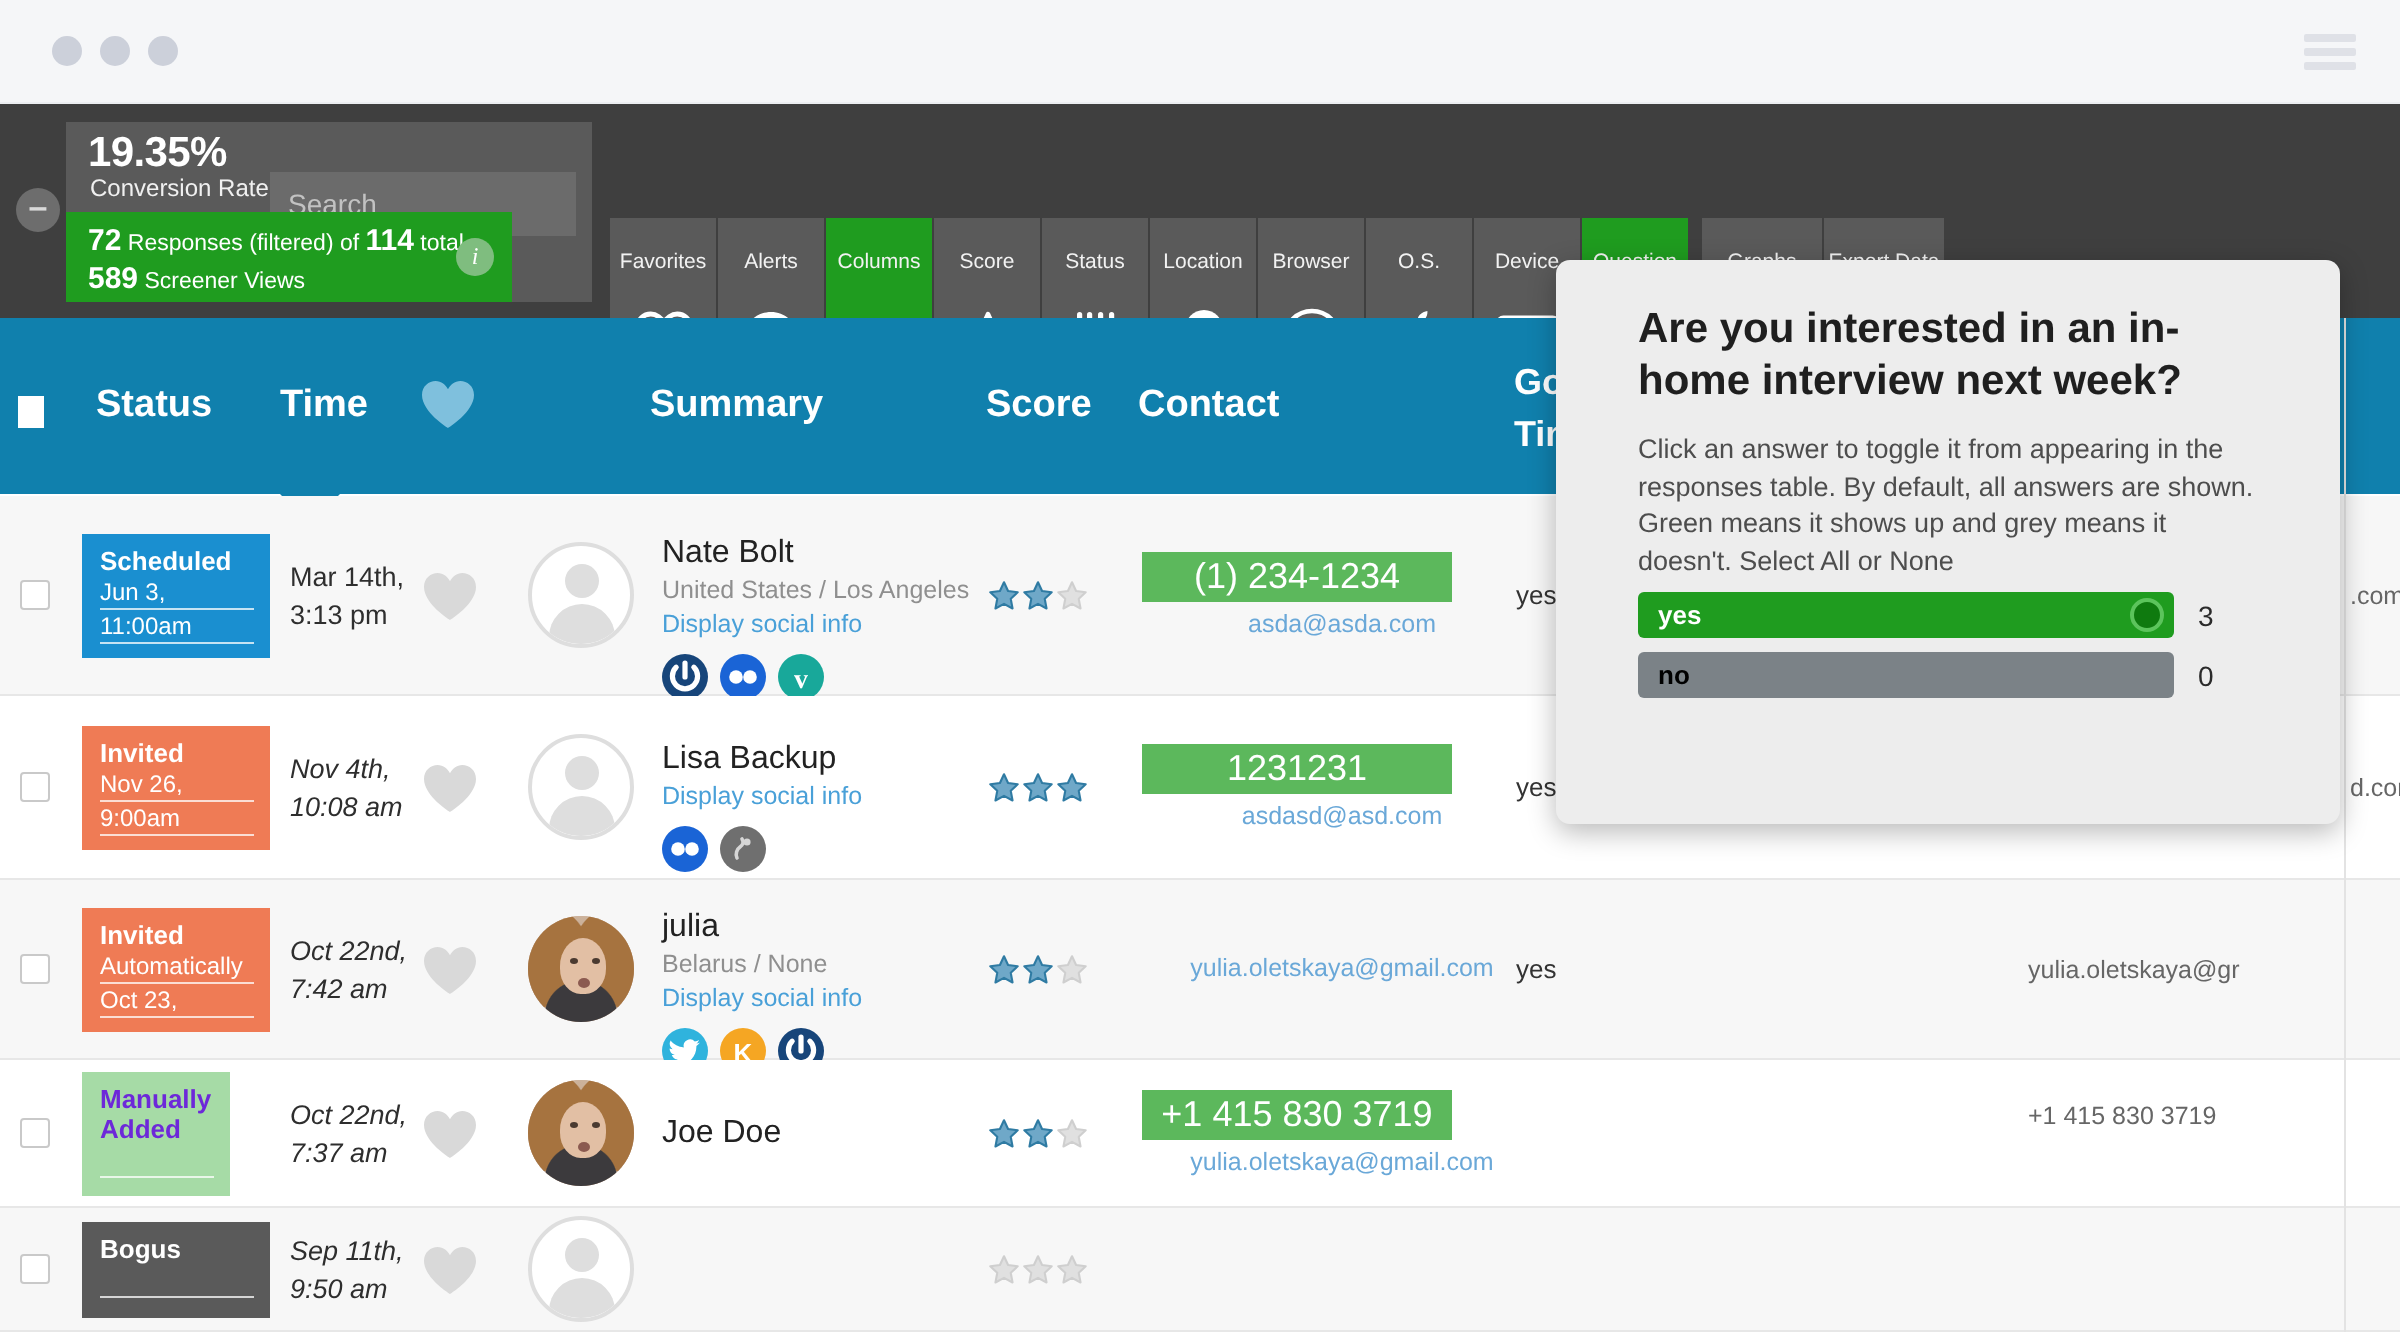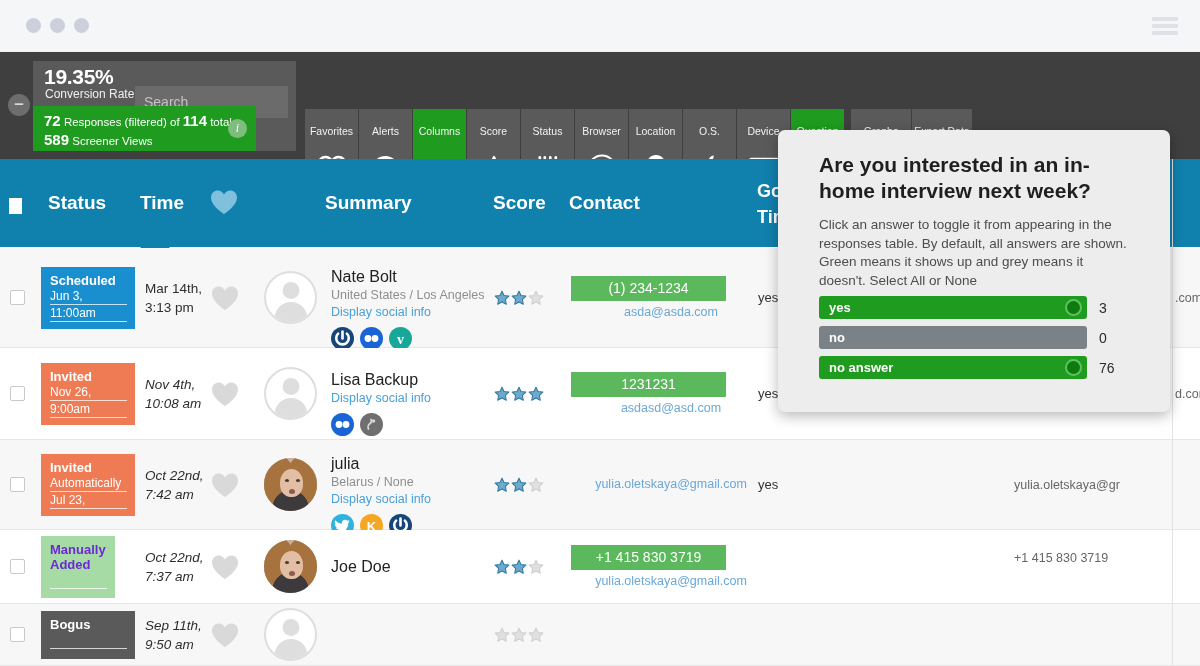--- a/index.html
+++ b/index.html
@@ -179,21 +179,21 @@
          color: #fff; font-size: 13px; font-weight: bold; text-align: center; line-height: 23px; }
   .soc-gowalla { background: #17457a; }
   .soc-flickr  { background: #1a64d6; }
   .soc-vimeo   { background: #18a89a; }
   .soc-grey    { background: #6f6f6f; }
   .soc-twitter { background: #2fb3dd; }
   .soc-klout   { background: #f5a623; }
   .soc svg { position: absolute; left: 0; top: 0; }
   .star svg { display: block; }
   .phonebtn {
-    display: block; background: #5cb85c; color: #fff; font-size: 14px;
+    display: block; background: #5cb85c; color: #fff; font-size: 18px;
     height: 25px; line-height: 25px; width: 155px; text-align: center;
   }
   .contact-mail { font-size: 12.5px; color: #6aa8d8; margin-top: 4px; display:block; }
   .contact-mail.plain { margin-top: 0; }
 
   
   .popup {
     position: absolute; left: 778px; top: 130px; width: 392px; height: 282px;
     background: #ededed; border-radius: 7px;
     box-shadow: 0 4px 14px rgba(0,0,0,.28);
@@ -207,21 +207,21 @@
     position: absolute; left: 41px; top: 86px; width: 310px;
     font-size: 13.5px; color: #4d4d4d; line-height: 18.5px;
   }
   .answers { position: absolute; left: 41px; top: 166px; width: 320px; }
   .ans-row { display: flex; align-items: center; margin-bottom: 7px; }
   .ans-bar {
     position: relative; width: 268px; height: 23px; border-radius: 3px;
     color: #fff; font-size: 13px; font-weight: bold; line-height: 23px; padding-left: 10px;
   }
   .ans-on  { background: #1f9c1f; }
-  .ans-off { background: #7b8287; color: #ffffff; }
+  .ans-off { background: #7b8287; color: #000000; }
   .ans-knob {
     position: absolute; right: 5px; top: 3px; width: 17px; height: 17px;
     border-radius: 50%; background: #0f7a0f; border: 2px solid #5cc45c;
   }
   .ans-count { margin-left: 12px; font-size: 14px; color: #2b2b2b; }
 
   
   .rightborder {
     position: absolute; left: 1172px; top: 159px; width: 1px; height: 507px; background: #e3e3e3;
   }
@@ -305,34 +305,34 @@
               <rect x="5" y="11" width="18" height="2.4" fill="#5a5a5a"></rect>
               <rect x="5" y="16" width="18" height="2.4" fill="#5a5a5a"></rect>
               <rect x="4.5" y="1" width="2.6" height="7" rx="1.3" fill="#fff"></rect>
               <rect x="9.5" y="1" width="2.6" height="7" rx="1.3" fill="#fff"></rect>
               <rect x="15" y="1" width="2.6" height="7" rx="1.3" fill="#fff"></rect>
               <rect x="20.5" y="1" width="2.6" height="7" rx="1.3" fill="#fff"></rect>
             </svg>
           </div>
         </div>
         <div class="tool">
+          <div class="tool-label">Location</div>
+          <div class="tool-icon">
+            <svg width="22" height="30" viewBox="0 0 22 30">
+              <path d="M11 1C5.8 1 1.6 5.2 1.6 10.4C1.6 17.5 11 29 11 29S20.4 17.5 20.4 10.4C20.4 5.2 16.2 1 11 1Z" fill="#fff"></path>
+              <circle cx="11" cy="10.2" r="3.6" fill="#5a5a5a"></circle>
+            </svg>
+          </div>
+        </div>
+        <div class="tool">
           <div class="tool-label">Browser</div>
           <div class="tool-icon">
             <svg width="30" height="30" viewBox="0 0 30 30">
               <circle cx="15" cy="15" r="13.5" fill="none" stroke="#fff" stroke-width="2.2"></circle>
               <path d="M20.5 9.5 12.8 12.8 9.5 20.5 17.2 17.2Z" fill="#fff"></path>
-            </svg>
-          </div>
-        </div>
-        <div class="tool">
-          <div class="tool-label">Location</div>
-          <div class="tool-icon">
-            <svg width="22" height="30" viewBox="0 0 22 30">
-              <path d="M11 1C5.8 1 1.6 5.2 1.6 10.4C1.6 17.5 11 29 11 29S20.4 17.5 20.4 10.4C20.4 5.2 16.2 1 11 1Z" fill="#fff"></path>
-              <circle cx="11" cy="10.2" r="3.6" fill="#5a5a5a"></circle>
             </svg>
           </div>
         </div>
         <div class="tool">
           <div class="tool-label">O.S.</div>
           <div class="tool-icon">
             <svg width="26" height="30" viewBox="0 0 26 30">
               <path d="M18.6 15.6c0-3.3 2.7-4.9 2.8-5-1.5-2.2-3.9-2.5-4.7-2.6-2-.2-3.9 1.2-4.9 1.2-1 0-2.6-1.2-4.2-1.1-2.2 0-4.2 1.3-5.3 3.2-2.3 3.9-.6 9.7 1.6 12.9 1.1 1.6 2.4 3.3 4.1 3.2 1.6-.1 2.2-1 4.2-1 2 0 2.5 1 4.2 1 1.7 0 2.8-1.6 3.9-3.2 1.2-1.8 1.7-3.6 1.7-3.7-.1 0-3.4-1.3-3.4-4.9ZM15.4 5.6c.9-1.1 1.5-2.6 1.3-4.1-1.3.1-2.9.9-3.8 1.9-.8.9-1.5 2.5-1.3 3.9 1.4.1 2.9-.7 3.8-1.7Z" fill="#fff"></path>
             </svg>
           </div>
@@ -525,21 +525,21 @@
         <span class="phonebtn">1231231</span>
         <span class="contact-mail">asdasd@asd.com</span>
       </div>
       <div style="position: absolute; left: 758px; top: 386px; font-size: 13px; color: rgb(51, 51, 51);">yes</div>
       <div style="position: absolute; left: 1175px; top: 386px; width: 190px; font-size: 12.5px; color: rgb(102, 102, 102); line-height: 17px;">d.com</div>
       <div class="row odd" style="top: 440px; height: 90px;"></div>
       <div style="position: absolute; left: 10px; top: 477px; width: 15px; height: 15px; border: 1px solid rgb(201, 201, 201); background: rgb(255, 255, 255); border-radius: 2px;"></div>
       <div class="statuscell st-orange" style="position: absolute; left: 41px; top: 454px; width: 94px; height: 62px; color: rgb(255, 255, 255); padding: 6px 8px 5px 9px;">
         <div class="st-title">Invited</div>
         <div class="st-line">Automatically</div>
-        <div class="st-line">Jul 23,</div>
+        <div class="st-line">Oct 23,</div>
       </div>
       <div style="position: absolute; left: 145px; top: 466px; width: 85px; font-style: italic; font-size: 13.5px; color: rgb(46, 46, 46); line-height: 19px;">
         <div>Oct 22nd,</div>
         <div>7:42 am</div>
       </div>
       <div style="position: absolute; left: 211px; top: 472px;"><svg width="28" height="26" viewBox="0 0 28 26">
           <path d="M14 25C14 25 1 17 1 8.5C1 4 4.5 1.5 7.8 1.5C10.6 1.5 13 3.6 14 5.6C15 3.6 17.4 1.5 20.2 1.5C23.5 1.5 27 4 27 8.5C27 17 14 25 14 25Z" fill="#d9d9d9"></path>
         </svg></div>
       <div class="avatar av-photo" style="position: absolute; left: 264px; top: 458px; width: 53px; height: 53px; border-radius: 50%; overflow: hidden;">
         <div class="hair"></div>
@@ -681,20 +681,16 @@
     <div class="popup-desc">Click an answer to toggle it from appearing in the responses table. By default, all answers are shown. Green means it shows up and grey means it doesn't. Select All or None</div>
     <div class="answers" id="answers">
         <div class="ans-row">
           <div class="ans-bar ans-on"><span>yes</span><span class="ans-knob"></span></div>
           <span class="ans-count">3</span>
         </div>
         <div class="ans-row">
           <div class="ans-bar ans-off"><span>no</span></div>
           <span class="ans-count">0</span>
         </div>
-        <div class="ans-row">
-          <div class="ans-bar ans-on"><span>no answer</span><span class="ans-knob"></span></div>
-          <span class="ans-count">76</span>
-        </div>
       </div>
   </div>
 
 </div>
 
 </body></html>

